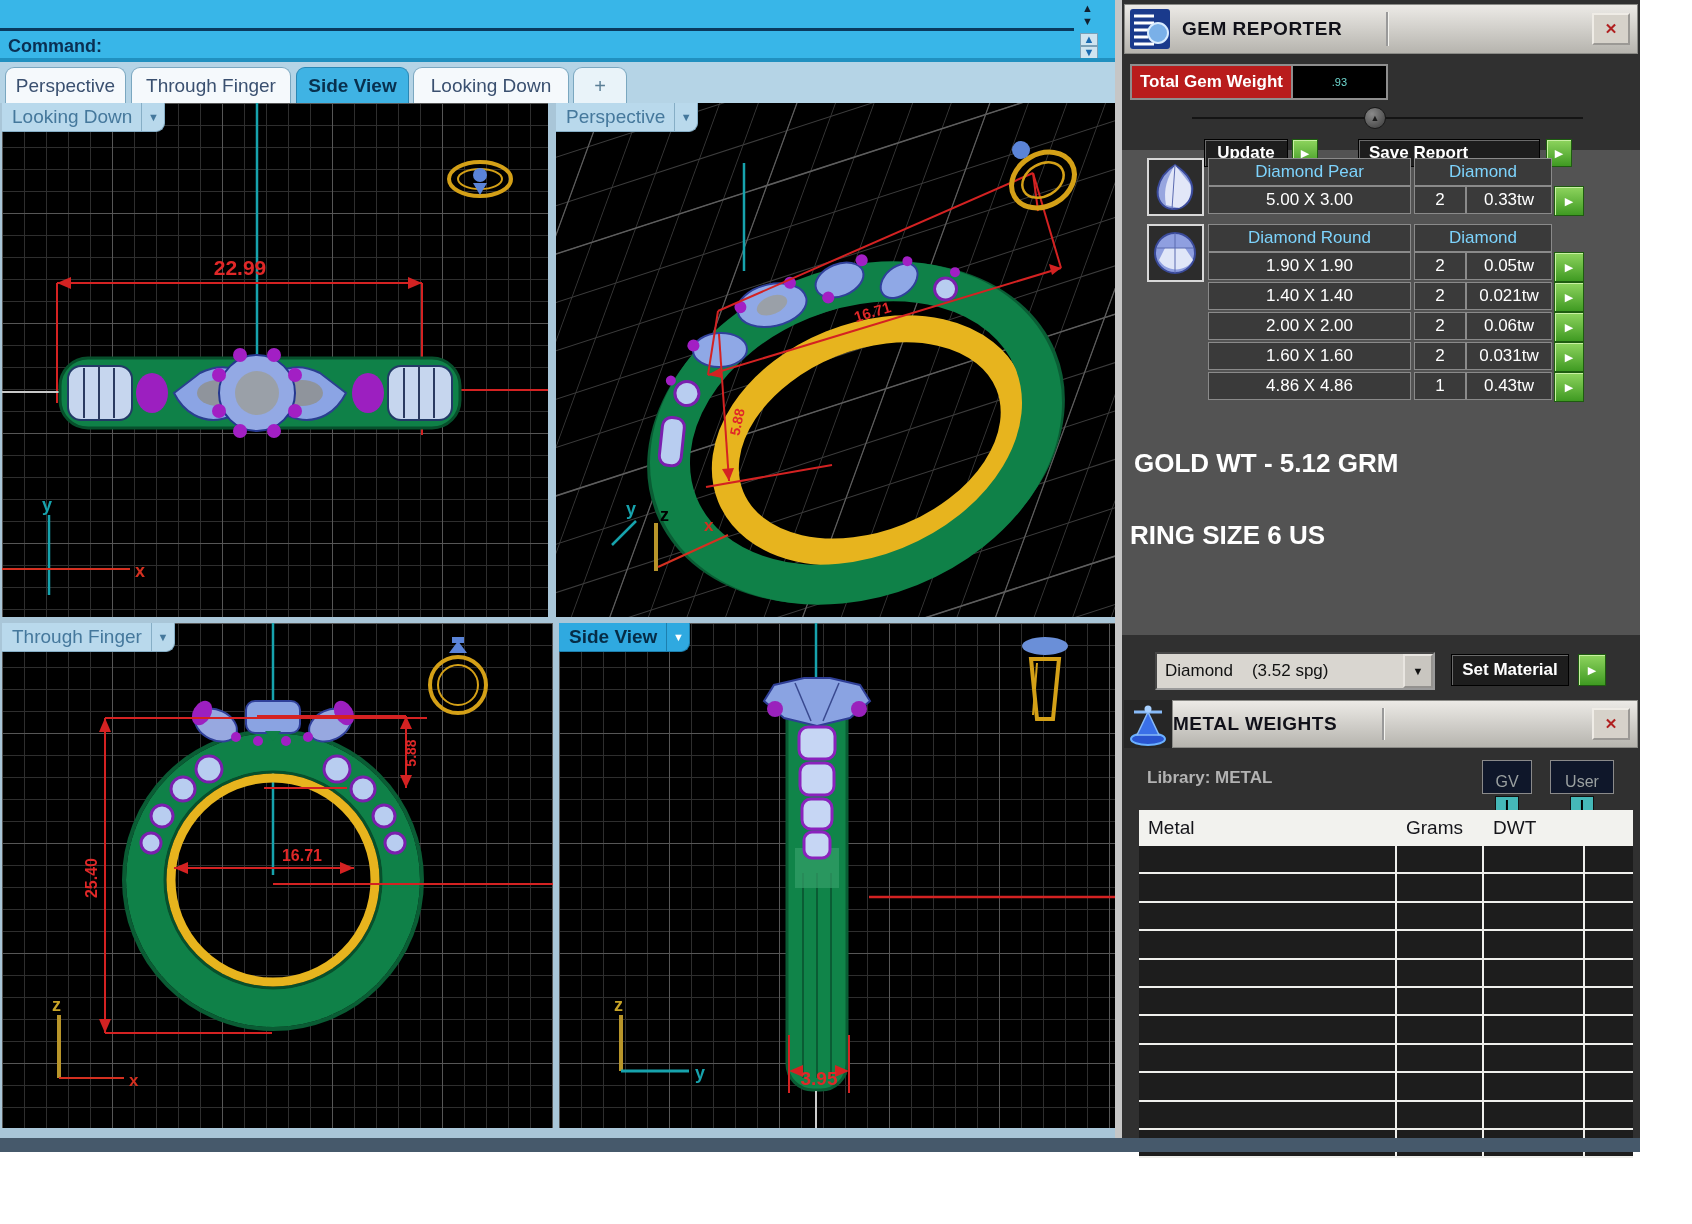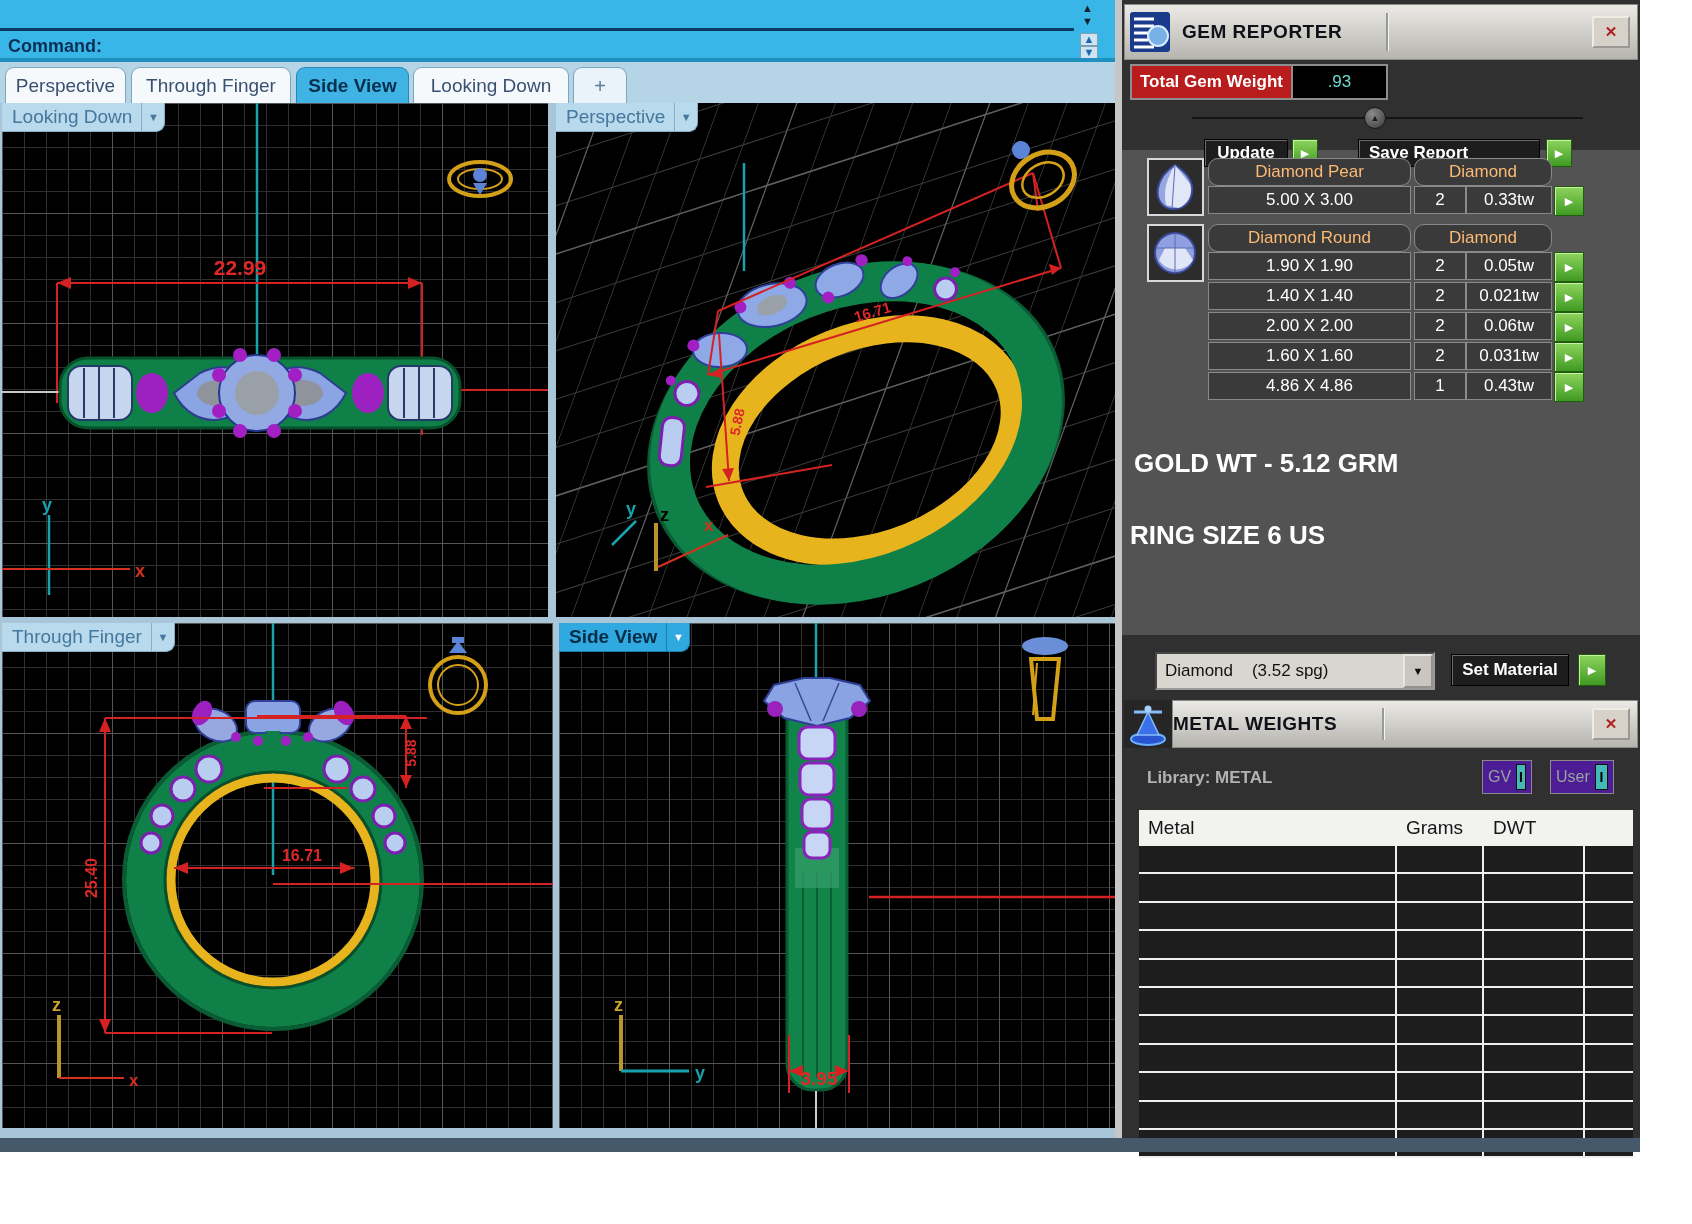--- a/index.html
+++ b/index.html
@@ -55,36 +55,36 @@
   #panel{position:absolute;left:1122px;top:0;width:518px;height:1152px;background:#303030;}
   .pn{position:absolute;box-sizing:border-box;}
   .hdrbar{background:linear-gradient(#eceae6,#b6b4ae);border:1px solid #8a8a86;display:flex;align-items:center;}
   .hdrtitle{font-size:19px;font-weight:bold;color:#101018;letter-spacing:.5px;}
   .hgroove{width:2px;height:70%;background:#999;box-shadow:1px 0 0 #f4f4f0;}
   .xbtn{width:34px;height:28px;background:#d6d2ca;border:2px outset #efece6;color:#b02020;
         font-size:15px;font-weight:bold;display:flex;align-items:center;justify-content:center;cursor:default;}
   .totbox{display:flex;border:2px solid #8e8e8e;background:#000;height:36px;}
   .totlabel{background:#b91c1c;color:#fff;font-size:17px;font-weight:bold;display:flex;align-items:center;
             padding:0 8px;white-space:nowrap;border-right:2px solid #8e8e8e;}
-  .totval{background:#000;color:#6fd8d0;font-size:17px;display:flex;align-items:center;justify-content:center;flex:1;}
+  .totval{background:#000;color:#6fd8d0;font-size:11px;display:flex;align-items:center;justify-content:center;flex:1;}
   .dkbtn{background:#1d1d1d;border:1px solid #000;box-shadow:inset 1px 1px 0 #6a6a6a;color:#fff;
          font-size:17px;font-weight:bold;display:flex;align-items:center;justify-content:center;cursor:default;}
   .grnbtn{background:linear-gradient(#8ed45e,#3f9a22);border:1px solid #1e5c10;box-shadow:inset 1px 1px 0 #c8f0a2;
           color:#fff;font-size:11px;display:flex;align-items:center;justify-content:center;cursor:default;}
   #grayblock{left:0;top:150px;width:518px;height:485px;background:#535353;}
 
   
   #gemtable{position:absolute;left:25px;top:158px;width:462px;}
   .gem-group{display:flex;gap:4px;margin-bottom:8px;align-items:flex-start;}
   .gem-icon{width:57px;height:58px;background:#2c2c2c;border:2px solid #d8d8d8;box-sizing:border-box;flex:none;}
   .gem-rows{display:flex;flex-direction:column;}
   .gr{display:flex;}
   .gc{background:#3a3a3a;border:1px solid #8a8a8a;height:26px;box-sizing:content-box;
       display:flex;align-items:center;justify-content:center;font-size:17px;color:#fff;}
-  .gc.hdr{color:#fdba74;border-radius:10px;}
+  .gc.hdr{color:#7dd3fc;}
   .gc.name{width:201px;}
   .gc.cnt{width:50px;margin-left:3px;}
   .gc.wt{width:84px;}
   .gc.mat{width:136px;margin-left:3px;}
   .garr{width:28px;height:28px;margin-left:2px;}
 
   .bigtext{color:#fff;font-size:26px;font-weight:bold;white-space:nowrap;}
 
   
   #matdrop{left:33px;top:652px;width:280px;height:38px;background:#15803d;border:2px inset #9a9a9a;display:flex;}
@@ -93,22 +93,22 @@
   #matbtn{width:26px;background:#c9c6c0;border:2px outset #e8e5e0;display:flex;align-items:center;
           justify-content:center;font-size:11px;color:#111;}
 
   
   #mwtable{position:absolute;left:17px;top:810px;width:494px;}
   .mw-header{display:flex;height:36px;background:#f2f2ee;color:#15151a;font-size:19px;align-items:center;}
   .mwh{padding-left:9px;box-sizing:border-box;}
   .mw-row{display:flex;height:26.4px;border-bottom:2px solid #efefec;}
   .mwc{background:#1d1d1d;box-sizing:border-box;border-right:2px solid #efefec;}
   .w1{width:258px;} .w2{width:87px;} .w3{width:101px;} .w4{width:48px;border-right:none;}
-  .tgl{height:34px;background:#4c1d95;border:1px solid #8a8a8a;display:flex;align-items:center;
-       gap:5px;padding:0 5px;color:#9aa0a0;font-size:16px;}
+  .tgl{height:34px;background:#0f172a;border:1px solid #8a8a8a;display:flex;align-items:center;
+       gap:5px;padding:12px 5px;color:#9aa0a0;font-size:16px;flex-direction:column;}
   .tglblock{width:22px;height:24px;background:#45b8b8;border:1px solid #111;color:#000;font-weight:bold;
             font-size:14px;display:flex;align-items:center;justify-content:center;}
   .libtext{color:#b2b2b2;font-size:17px;font-weight:bold;}
 </style>
 </head>
 <body>
 
 <div id="stage">
  <div id="appwin">
 
@@ -450,21 +450,21 @@
     <div class="vp-label active">
       <span>Side View</span>
       <span class="arr">▼</span>
     </div>
   </div>
 
   <div id="rightstrip"></div>
 
   <div id="panel">
 
-    <div class="pn hdrbar" style="left:2px;top:4px;width:514px;height:56px;">
+    <div class="pn hdrbar" style="left:2px;top:4px;width:514px;height:50px;">
       <span style="width:44px;height:44px;margin-left:3px;flex:none;">
         <svg width="44" height="44" viewBox="0 0 44 44">
               <rect x="2" y="2" width="40" height="40" rx="3" fill="#1a3a8c"></rect>
         <g stroke="#fff" stroke-width="3">
                 <line x1="6" y1="9" x2="26" y2="9"></line>
                 <line x1="6" y1="16" x2="26" y2="16"></line>
                 <line x1="6" y1="23" x2="20" y2="23"></line>
                 <line x1="6" y1="30" x2="20" y2="30"></line>
                 <line x1="6" y1="37" x2="26" y2="37"></line>
               </g>

